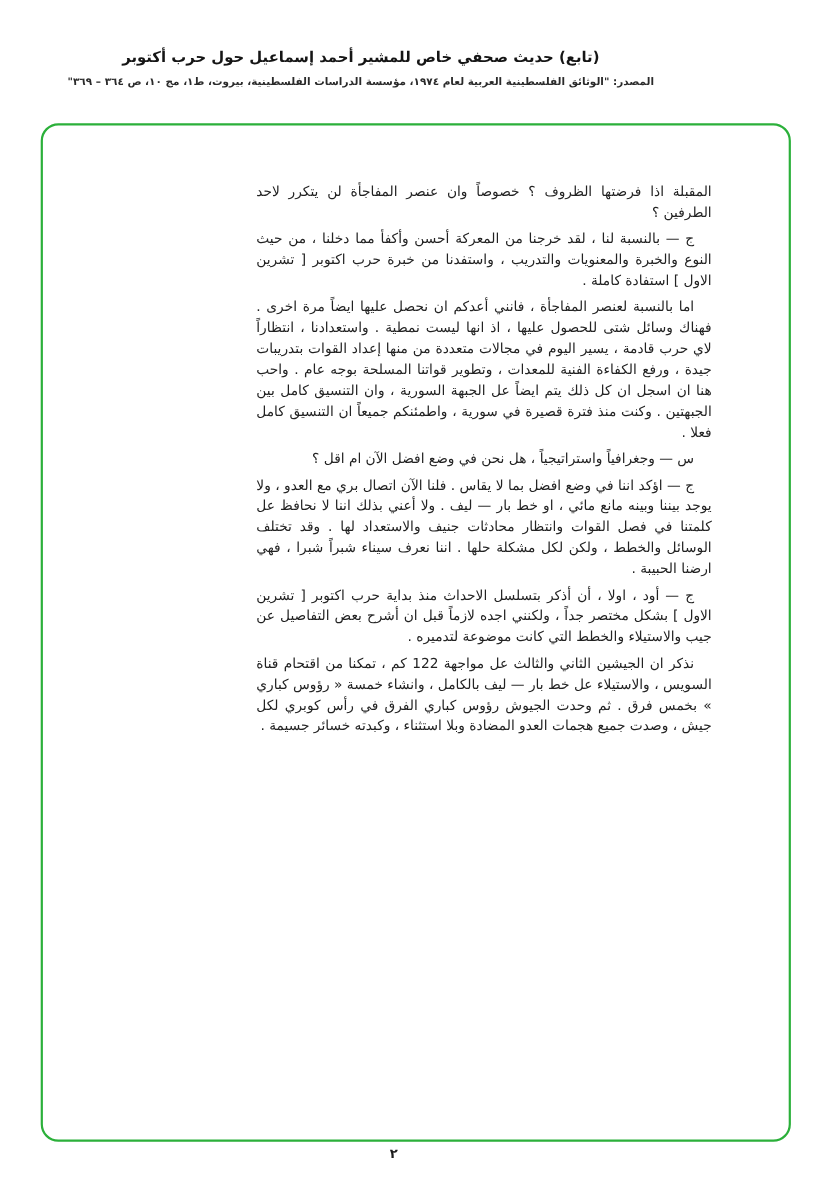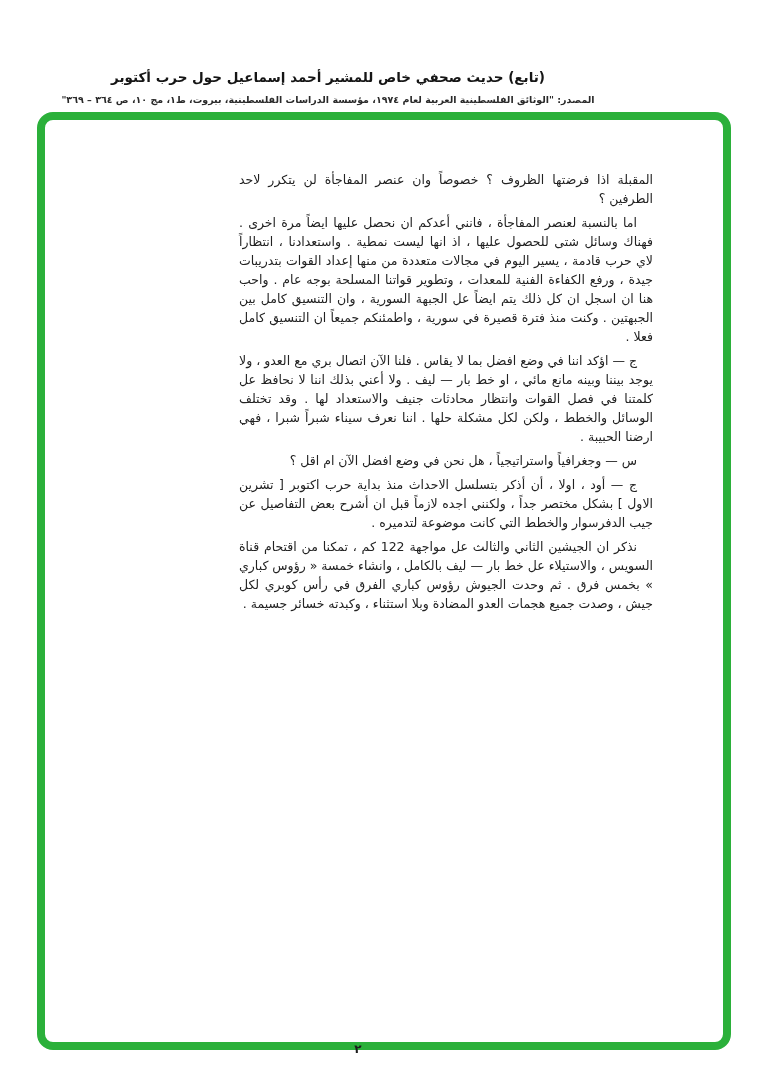--- a/index.html
+++ b/index.html
@@ -17,41 +17,40 @@
     color: #1c1c1c;
     direction: rtl;
   }
   .header {
     position: absolute;
     top: 44px;
     left: 0;
     width: 656px;
     text-align: center;
     direction: rtl;
-    margin-top: 25px;
   }
   .header .title {
     font-size: 13.5px;
     font-weight: bold;
     color: #151515;
     letter-spacing: 0;
   }
   .header .source {
     margin-top: 9px;
     font-size: 9.5px;
     font-weight: bold;
     color: #2a2a2a;
   }
   .green-box {
     position: absolute;
     top: 112px;
     left: 37px;
     width: 678px;
     height: 922px;
-    border: 8px solid #ef4444;
+    border: 2px solid #ef4444;
     border-radius: 16px;
     box-sizing: content-box;
     direction: rtl;
     overflow: hidden;
   }
   .text-column {
     position: absolute;
     top: 50px;
     right: 70px;
     width: 414px;
@@ -86,23 +85,24 @@
 <div class="page">
 
   <div class="header">
     <div class="title">(تابع) حديث صحفي خاص للمشير أحمد إسماعيل حول حرب أكتوبر</div>
     <div class="source">المصدر:  "الوثائق الفلسطينية العربية لعام ١٩٧٤، مؤسسة الدراسات الفلسطينية، بيروت، ط١، مج ١٠، ص ٣٦٤ – ٣٦٩"</div>
   </div>
 
   <div class="green-box" style="border-color: rgb(43, 176, 58);">
     <div class="text-column">
       <p class="no-indent">المقبلة اذا فرضتها الظروف ؟ خصوصاً وان عنصر المفاجأة لن يتكرر لاحد الطرفين ؟</p>
+      <p>ج — بالنسبة لنا ، لقد خرجنا من المعركة أحسن وأكفأ مما دخلنا ، من حيث النوع والخبرة والمعنويات والتدريب ، واستفدنا من خبرة حرب اكتوبر [ تشرين الاول ] استفادة كاملة .</p>
       <p>اما بالنسبة لعنصر المفاجأة ، فانني أعدكم ان نحصل عليها ايضاً مرة اخرى . فهناك وسائل شتى للحصول عليها ، اذ انها ليست نمطية . واستعدادنا ، انتظاراً لاي حرب قادمة ، يسير اليوم في مجالات متعددة من منها إعداد القوات بتدريبات جيدة ، ورفع الكفاءة الفنية للمعدات ، وتطوير قواتنا المسلحة بوجه عام . واحب هنا ان اسجل ان كل ذلك يتم ايضاً عل الجبهة السورية ، وان التنسيق كامل بين الجبهتين . وكنت منذ فترة قصيرة في سورية ، واطمئنكم جميعاً ان التنسيق كامل فعلا .</p>
+      <p>س — وجغرافياً واستراتيجياً ، هل نحن في وضع افضل الآن ام اقل ؟</p>
       <p>ج — اؤكد اننا في وضع افضل بما لا يقاس . فلنا الآن اتصال بري مع العدو ، ولا يوجد بيننا وبينه مانع مائي ، او خط بار — ليف . ولا أعني بذلك اننا لا نحافظ عل كلمتنا في فصل القوات وانتظار محادثات جنيف والاستعداد لها . وقد تختلف الوسائل والخطط ، ولكن لكل مشكلة حلها . اننا نعرف سيناء شبراً شبرا ، فهي ارضنا الحبيبة .</p>
-      <p>س — وجغرافياً واستراتيجياً ، هل نحن في وضع افضل الآن ام اقل ؟</p>
-      <p>ج — أود ، اولا ، أن أذكر بتسلسل الاحداث منذ بداية حرب اكتوبر [ تشرين الاول ] بشكل مختصر جداً ، ولكنني اجده لازماً قبل ان أشرح بعض التفاصيل عن جيب الدفرسوار والخطط التي كانت موضوعة لتدميره .</p>
+      <p>ج — أود ، اولا ، أن أذكر بتسلسل الاحداث منذ بداية حرب اكتوبر [ تشرين الاول ] بشكل مختصر جداً ، ولكنني اجده لازماً قبل ان أشرح بعض التفاصيل عن جيب والاستيلاء والخطط التي كانت موضوعة لتدميره .</p>
       <p>نذكر ان الجيشين الثاني والثالث عل مواجهة 122 كم ، تمكنا من اقتحام قناة السويس ، والاستيلاء عل خط بار — ليف بالكامل ، وانشاء خمسة « رؤوس كباري » بخمس فرق . ثم وحدت الجيوش رؤوس كباري الفرق في رأس كوبري لكل جيش ، وصدت جميع هجمات العدو المضادة وبلا استثناء ، وكبدته خسائر جسيمة .</p>
     </div>
   </div>
 
   <div class="page-number">٢</div>
 
 </div>
 
 </body></html>

